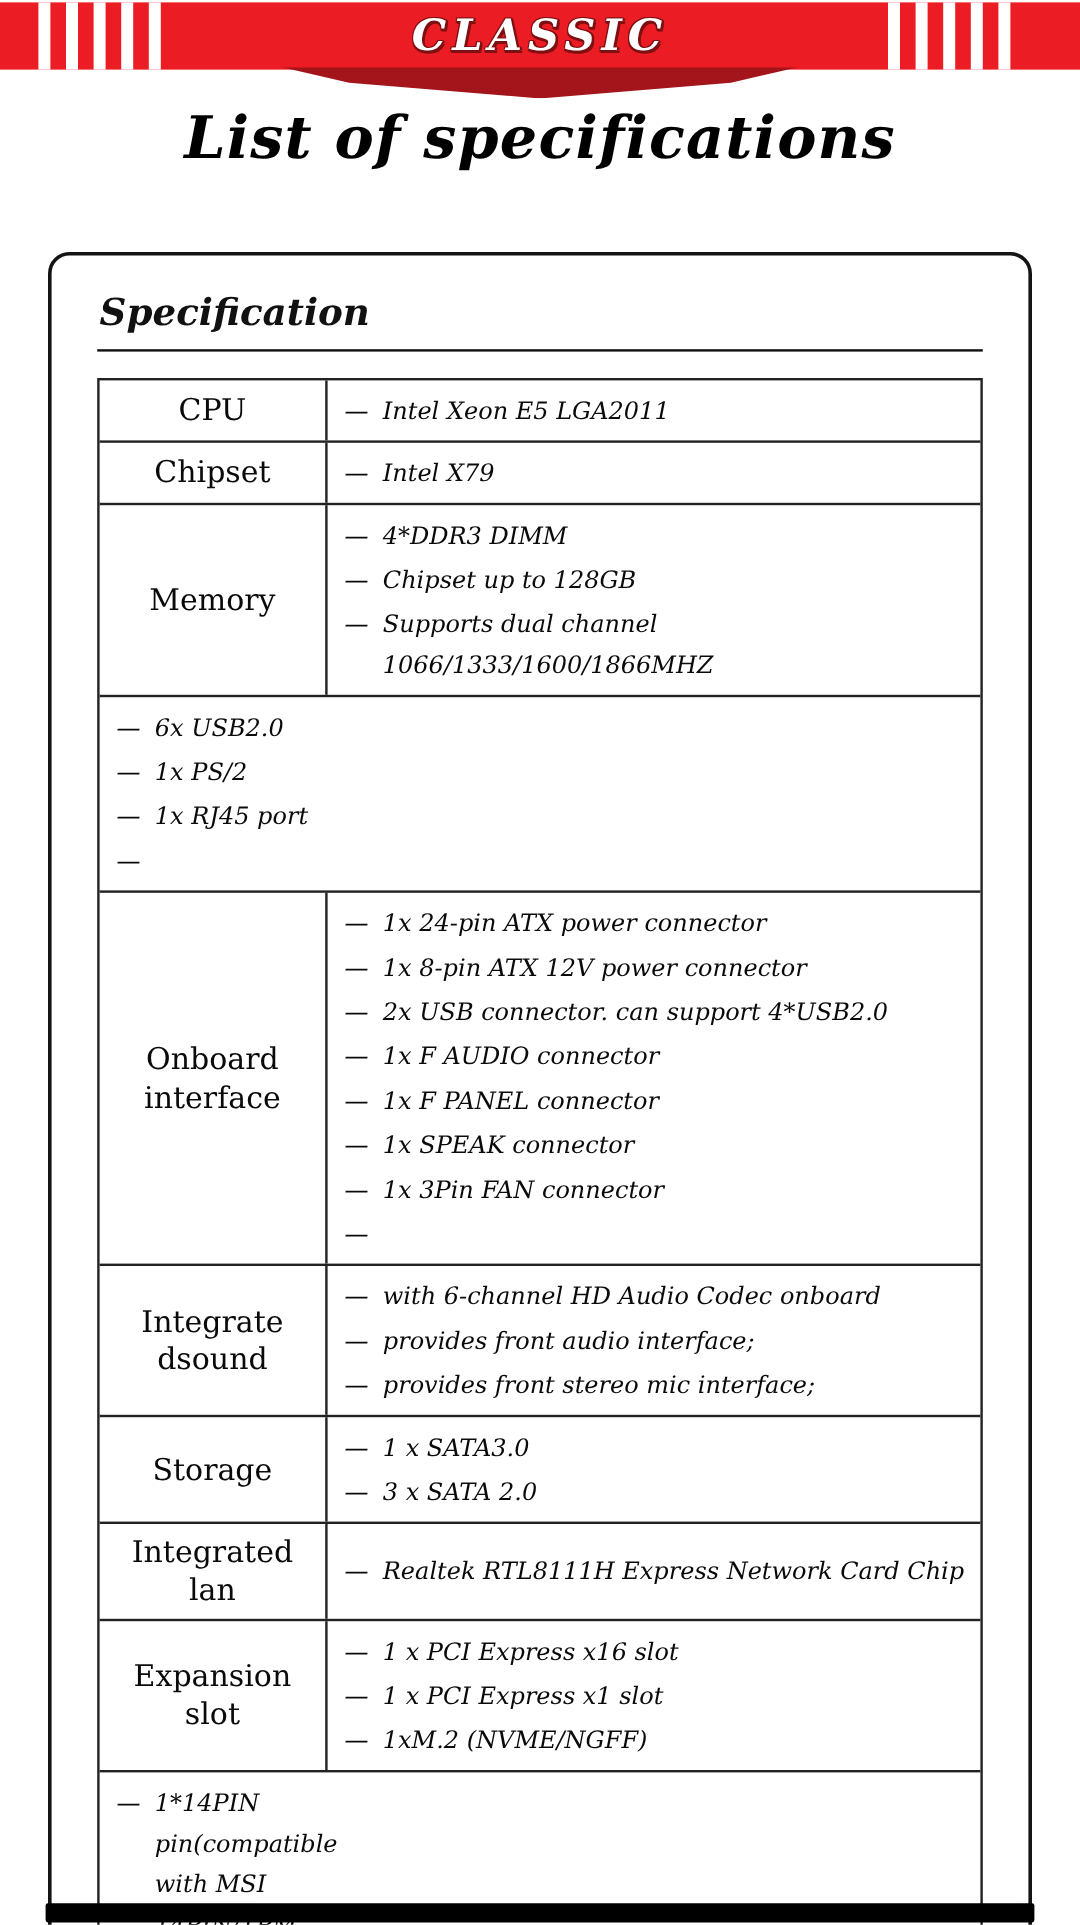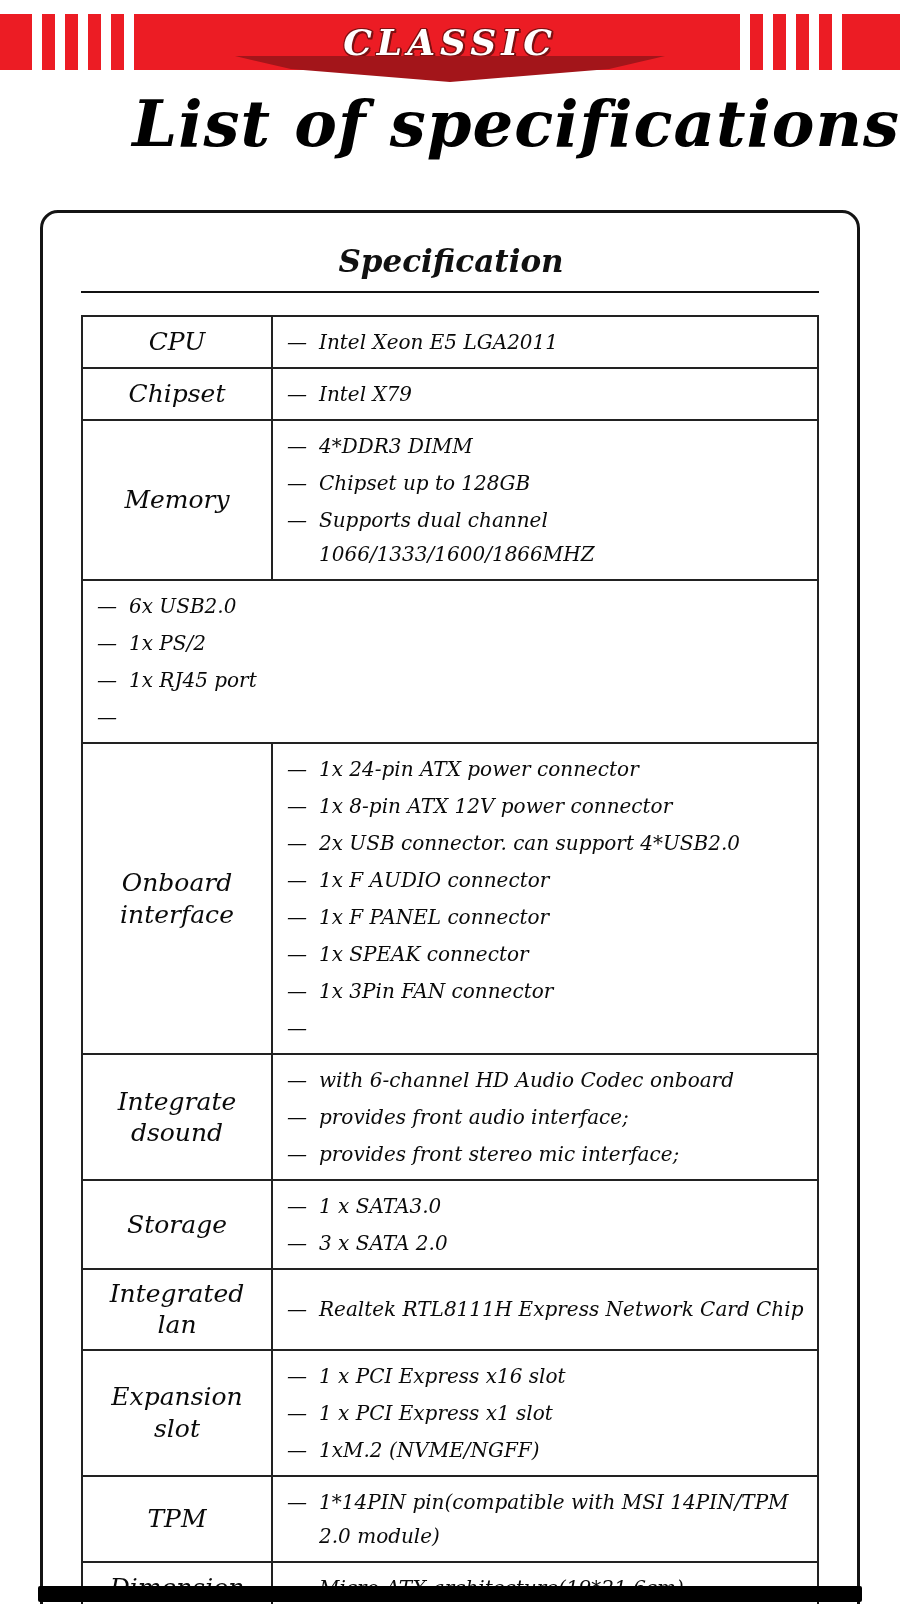--- a/index.html
+++ b/index.html
@@ -6,21 +6,21 @@
   html,body { width:900px; height:1604px; }
   body {
     position:relative;
     background:#ffffff;
     font-family:"DejaVu Serif", serif;
     overflow:hidden;
   }
 
   
   .banner {
-    position:absolute; top:14px; left:0; width:100%; height:56px;
+    position:absolute; top:2px; left:0; width:100%; height:56px;
     background:#ec1c24;
     display:flex; align-items:center; justify-content:center;
   }
   .stripes { position:absolute; top:0; height:100%; display:flex; gap:13px; }
   .stripes span { display:block; width:10px; height:100%; background:#ffffff; }
   .stripes.left  { left:32px; }
   .stripes.right { right:58px; }
   .banner-text {
     font-style:italic; font-weight:bold; font-size:36px; color:#ffffff;
     letter-spacing:5px;
@@ -31,51 +31,50 @@
   }
   .ribbon {
     position:absolute; top:56px; left:50%; transform:translateX(-50%);
     width:430px; height:26px; background:#a3151a;
     clip-path:polygon(0 0, 100% 0, 87% 50%, 50% 100%, 13% 50%);
   }
 
   
   .page-title {
     position:absolute; top:86px; left:0; width:100%;
-    text-align:right;
-    font-style:italic; font-weight:bold; font-size:64px; color:#000;
+    text-align:center;
+    font-style:italic; font-weight:bold; font-size:49px; color:#000;
     letter-spacing:1px;
   }
 
   
   .card {
     position:absolute; top:210px; left:40px; right:40px;
     border:3px solid #141414; border-radius:18px;
     padding:30px 38px 34px 38px;
     background:#ffffff;
   }
   .spec-heading {
     font-style:italic; font-size:31px; font-weight:bold; color:#111;
     padding-left:2px;
-    text-align:center;
   }
   .heading-rule {
     height:0; border-bottom:2px solid #111;
     margin-top:12px; margin-bottom:22px;
   }
 
   
   .spec-table { border:2px solid #222; }
   .t-row { display:grid; grid-template-columns:190px 1fr; }
   .t-row + .t-row { border-top:2px solid #222; }
   .t-label {
     border-right:2px solid #222;
     display:flex; align-items:center; justify-content:center;
     text-align:center;
-    font-style:italic; font-size:25px; color:#0a0a0a;
+    font-size:25px; color:#0a0a0a;
     padding:8px 6px; line-height:1.25;
   }
   .t-values {
     padding:8px 8px 8px 14px;
     display:flex; flex-direction:column; justify-content:center;
   }
   .t-item {
     font-style:italic; font-size:20px; color:#0a0a0a;
     line-height:34px; margin-bottom:3px;
     display:flex; align-items:baseline;
@@ -257,21 +256,20 @@
             <span class="dash">—</span>
             <span>1 x PCI Express x1 slot</span>
           </div>
           <div class="t-item">
             <span class="dash">—</span>
             <span>1xM.2 (NVME/NGFF)</span>
           </div>
         </div>
       </div>
       <div class="t-row">
-        <div class="t-label">TPM</div>
         <div class="t-values">
           <div class="t-item">
             <span class="dash">—</span>
             <span>1*14PIN pin(compatible with MSI 14PIN/TPM 2.0 module)</span>
           </div>
         </div>
       </div>
       <div class="t-row">
         <div class="t-label">Dimension</div>
         <div class="t-values">

